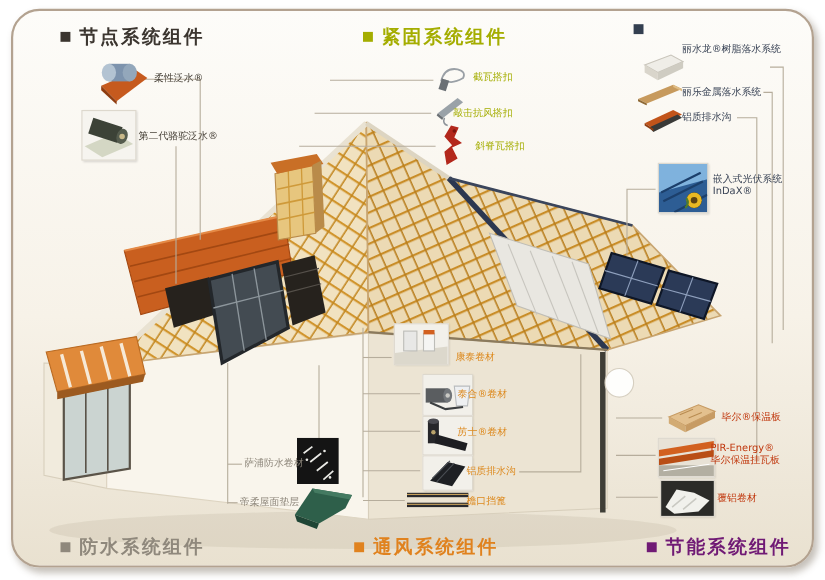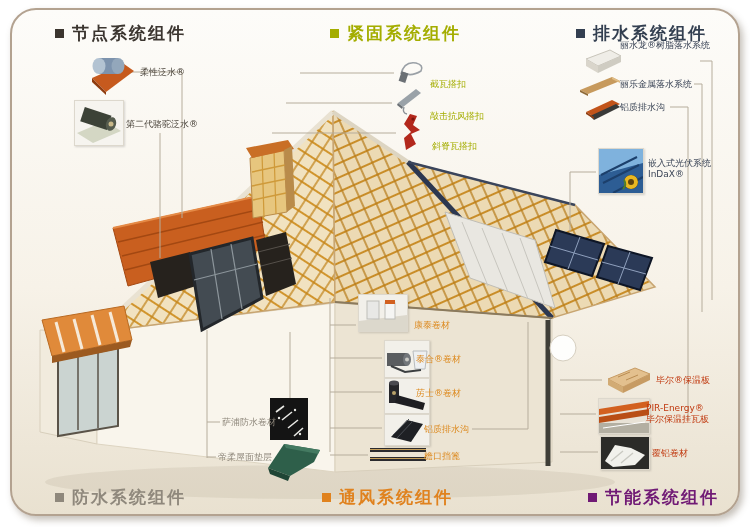--- a/index.html
+++ b/index.html
@@ -7,21 +7,21 @@
   #canvas{position:absolute;inset:0;}
   .card{position:absolute;left:10px;top:8px;width:726px;height:504px;border-radius:26px;
         border:2px solid #b3a290;background:linear-gradient(180deg,#fdfcf9 0%,#f7f2e8 55%,#e9e1d0 100%);
         box-shadow:3px 4px 7px rgba(90,75,55,.35);}
   .title{position:absolute;display:flex;align-items:center;gap:8px;font-weight:bold;font-size:17px;
          letter-spacing:2px;white-space:nowrap;z-index:3;}
   .bullet{width:9px;height:9px;background:currentColor;display:inline-block;flex:0 0 auto;}
   .label{position:absolute;font-size:9px;line-height:11px;white-space:nowrap;z-index:3;}
   .b{font-weight:normal;}
   .c-node{color:#3b352f;} .lb-node{color:#4a443b;}
-  .c-fast{color:#a4ad00;} .lb-fast{color:#a4ad00;margin-top:13px;}
+  .c-fast{color:#a4ad00;} .lb-fast{color:#a4ad00;}
   .c-drain{color:#333f50;} .lb-drain{color:#3a4456;}
   .c-energy{color:#701a75;} .lb-energy{color:#c0380e;}
   .c-vent{color:#e0821e;} .lb-vent{color:#dd8a1f;}
   .c-water{color:#8f887c;} .lb-water{color:#8f887c;}
   .thumb{position:absolute;z-index:2;}
   .photo{background:#f6f4ef;border:1px solid #ddd8cd;box-shadow:1px 1px 2px rgba(0,0,0,.15);}
   #house{position:absolute;inset:0;z-index:1;}
 </style>
 </head>
 <body>
@@ -159,21 +159,20 @@
   <div class="title c-node" style="left:55px;top:22px">
     <span class="bullet"></span>
     <span>节点系统组件</span>
   </div>
   <div class="title c-fast" style="left:330px;top:22px">
     <span class="bullet"></span>
     <span>紧固系统组件</span>
   </div>
   <div class="title c-drain" style="left:576px;top:22px">
     <span class="bullet"></span>
-    <span>排水系统组件</span>
   </div>
   <div class="title c-water" style="left:55px;top:486px">
     <span class="bullet"></span>
     <span>防水系统组件</span>
   </div>
   <div class="title c-vent" style="left:322px;top:486px">
     <span class="bullet"></span>
     <span>通风系统组件</span>
   </div>
   <div class="title c-energy" style="left:588px;top:486px">
@@ -202,21 +201,21 @@
     <path d="M5 16 Q8 3 20 5 Q28 7 25 13 Q15 19 8 15" stroke="#9aa0a6" stroke-width="1.6" fill="none"></path>
     <rect x="4" y="14" width="7" height="10" transform="rotate(18 7 19)" fill="#6b7075"></rect>
   </svg>
   <div class="label lb-fast" style="left:430px;top:66px">截瓦搭扣</div>
 
   <svg class="thumb" style="left:394px;top:86px" width="32" height="30" viewBox="0 0 32 30">
     <polygon points="4,17 22,3 27,7 9,21" fill="#9aa2a8"></polygon>
     <polygon points="4,17 9,21 8,23 3,19" fill="#6b7075"></polygon>
     <path d="M10 21 Q8 27 13 28" stroke="#8c9298" stroke-width="1.4" fill="none"></path>
   </svg>
-  <div class="label lb-fast" style="left:430px;top:98px">敲击抗风搭扣</div>
+  <div class="label lb-fast" style="left:412px;top:98px">敲击抗风搭扣</div>
 
   <svg class="thumb" style="left:398px;top:112px" width="28" height="40" viewBox="0 0 28 40">
     <path d="M12 2 L19 4 L15 13 L22 18 L13 22 L18 32 L8 38 L6 26 L13 20 L6 12 Z" fill="#b3281c"></path>
     <circle cx="15" cy="7" r="1.6" fill="#7c150d"></circle>
   </svg>
   <div class="label lb-fast" style="left:432px;top:128px">斜脊瓦搭扣</div>
 
   <svg class="thumb" style="left:584px;top:48px" width="38" height="26" viewBox="0 0 38 26">
     <polygon points="2,11 26,2 37,8 14,18" fill="#efede7" stroke="#c8c4ba" stroke-width="1"></polygon>
     <polygon points="2,11 14,18 14,25 2,18" fill="#d9d5cb"></polygon>

